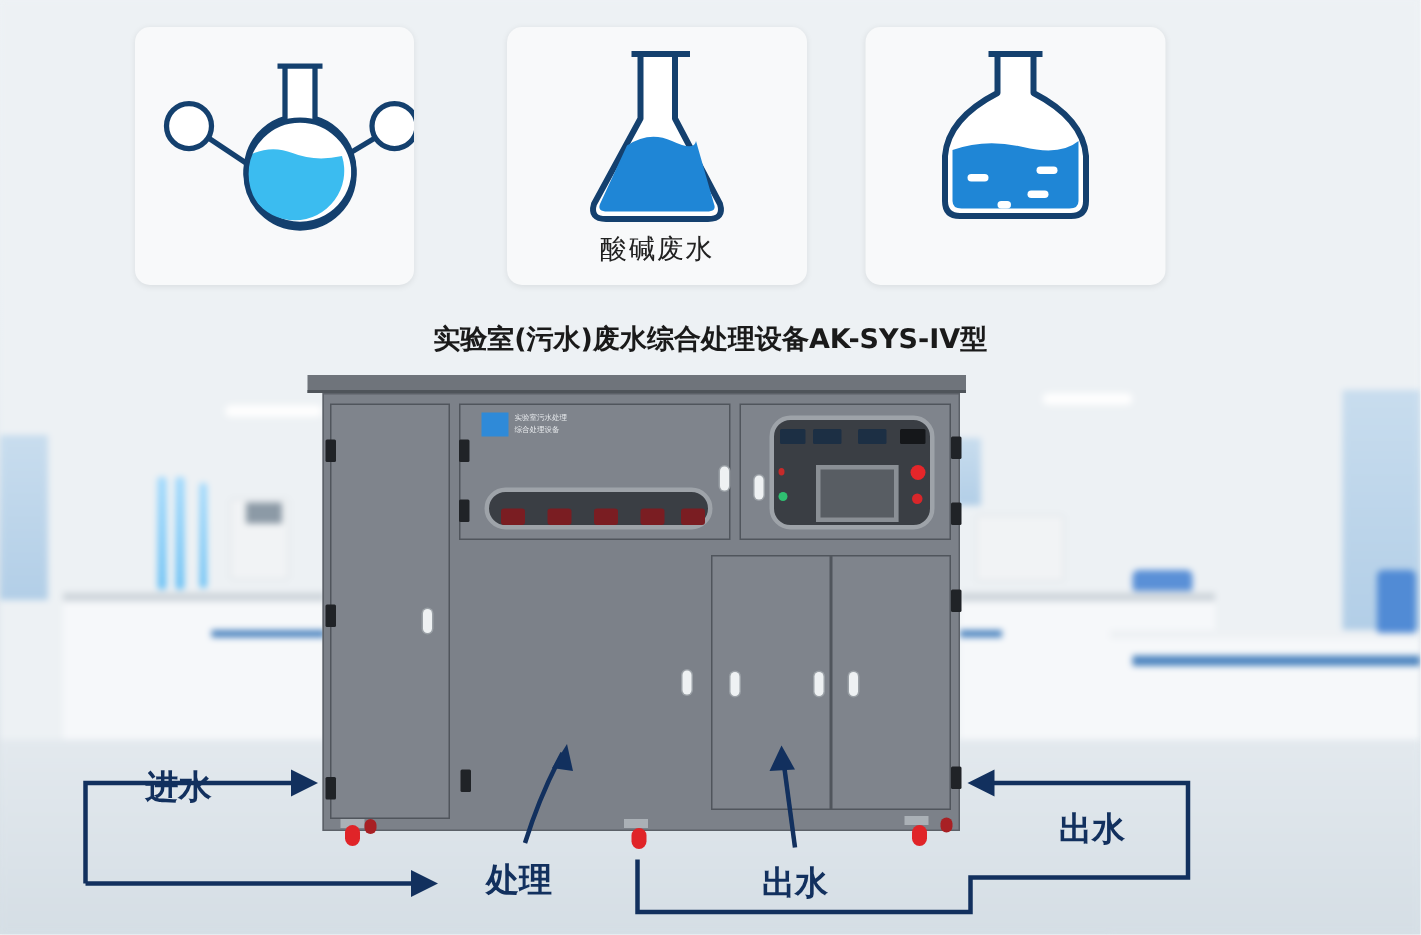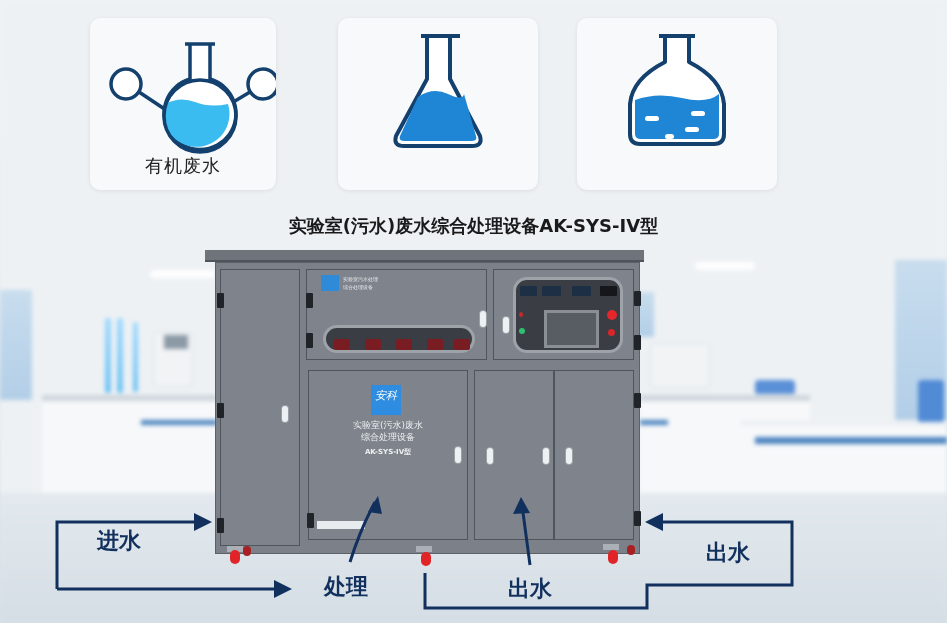--- a/index.html
+++ b/index.html
@@ -97,28 +97,28 @@
 <div class="card" style="left:90px">
   <svg width="186" height="140" viewBox="0 0 186 140">
     <circle cx="36" cy="60" r="15" fill="#fff" stroke="#14406e" stroke-width="3.5"></circle>
     <circle cx="173" cy="60" r="15" fill="#fff" stroke="#14406e" stroke-width="3.5"></circle>
     <line x1="49" y1="68" x2="76" y2="86" stroke="#14406e" stroke-width="3.5"></line>
     <line x1="160" y1="68" x2="130" y2="86" stroke="#14406e" stroke-width="3.5"></line>
     <path d="M95 20 H125 M100 20 V55 A36 36 0 1 0 120 55 V20" fill="#fff" stroke="#14406e" stroke-width="3.5"></path>
     <path d="M75 80 Q90 72 105 78 T138 80 A33 33 0 1 1 75 80 Z" fill="#3bbcf0"></path>
     <circle cx="110" cy="92" r="36" fill="none" stroke="#14406e" stroke-width="3.5"></circle>
   </svg>
-  <div class="label">有机废水</div>
 </div>
 
 <div class="card" style="left:338px;width:200px">
   <svg width="200" height="140" viewBox="0 0 200 140">
     <path d="M83 12 H122 M89 12 V55 L58 112 Q55 122 66 122 H134 Q145 122 142 112 L112 55 V12" fill="#fff" stroke="#14406e" stroke-width="4" stroke-linejoin="round"></path>
     <path d="M80 73 Q95 63 110 70 T126 70 L138 112 Q140 117 133 117 H67 Q60 117 62 112 Z" fill="#1f86d6"></path>
   </svg>
+  <div class="label">酸碱废水</div>
 </div>
 
 <div class="card" style="left:577px;width:200px">
   <svg width="200" height="140" viewBox="0 0 200 140">
     <path d="M82 12 H118 M88 12 V38 Q55 55 53 80 V110 Q53 120 63 120 H137 Q147 120 147 110 V80 Q145 55 112 38 V12" fill="#fff" stroke="#14406e" stroke-width="4" stroke-linejoin="round"></path>
     <path d="M58 76 Q80 68 105 74 T142 70 V110 Q142 115 136 115 H64 Q58 115 58 110 Z" fill="#1f86d6"></path>
     <rect x="68" y="92" width="14" height="5" rx="2.5" fill="#fff"></rect>
     <rect x="114" y="87" width="14" height="5" rx="2.5" fill="#fff"></rect>
     <rect x="108" y="103" width="14" height="5" rx="2.5" fill="#fff"></rect>
     <rect x="88" y="110" width="9" height="5" rx="2.5" fill="#fff"></rect>
@@ -161,27 +161,20 @@
       <div class="meter" style="left:26px;width:19px"></div>
       <div class="meter" style="left:56px;width:19px"></div>
       <div class="meter" style="left:84px;background:#15171a"></div>
       <div class="hmi"></div>
       <div class="led" style="left:3px;top:32px;width:4px;height:5px;background:#c62a2a"></div>
       <div class="led" style="left:3px;top:48px;background:#2fbf71"></div>
       <div class="led" style="left:91px;top:30px;width:10px;height:10px;background:#e5262a"></div>
       <div class="led" style="left:92px;top:49px;width:7px;height:7px;background:#d8262a"></div>
     </div>
 
-    <div class="panel" style="left:92px;top:107px;width:160px;height:170px">
-      <div class="center-logo" style="left:62px;top:14px">安科</div>
-      <div class="center-text" style="top:48px;font-size:9px">实验室(污水)废水</div>
-      <div class="center-text" style="top:60px;font-size:9px">综合处理设备</div>
-      <div class="center-text" style="top:76px;font-size:7px;font-weight:bold">AK-SYS-IV型</div>
-      <div class="plate" style="left:8px;top:150px;width:48px;height:8px"></div>
-    </div>
     <div class="handle" style="left:239px;top:184px"></div>
     <div class="hinge" style="left:91px;top:250px"></div>
 
     <div class="panel" style="left:258px;top:107px;width:80px;height:170px"></div>
     <div class="panel" style="left:338px;top:107px;width:80px;height:170px"></div>
     <div class="handle" style="left:271px;top:185px"></div>
     <div class="handle" style="left:327px;top:185px"></div>
     <div class="handle" style="left:350px;top:185px"></div>
     <div class="hinge" style="left:418px;top:130px"></div>
     <div class="hinge" style="left:418px;top:248px"></div>
@@ -210,16 +203,16 @@
     <path d="M425 573 V608 H647 V585 H792 V522 H660"></path>
   </g>
   <g fill="#12305e">
     <polygon points="212,522 194,513 194,531"></polygon>
     <polygon points="292,589 274,580 274,598"></polygon>
     <polygon points="378,496 368,512 382,514"></polygon>
     <polygon points="521,497 513,514 530,513"></polygon>
     <polygon points="645,522 663,513 663,531"></polygon>
   </g>
 </svg>
-<div class="flow-label" style="left:97px;top:526px">进水</div>
+<div class="flow-label" style="left:97px;top:510px">进水</div>
 <div class="flow-label" style="left:324px;top:572px">处理</div>
 <div class="flow-label" style="left:508px;top:574px">出水</div>
 <div class="flow-label" style="left:706px;top:538px">出水</div>
 
 </body></html>

